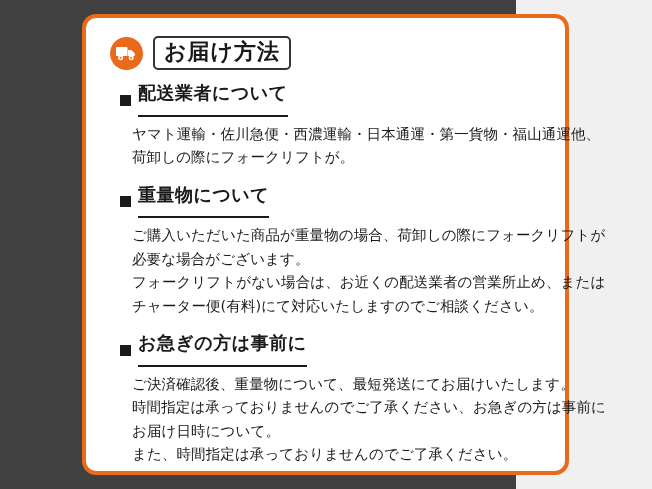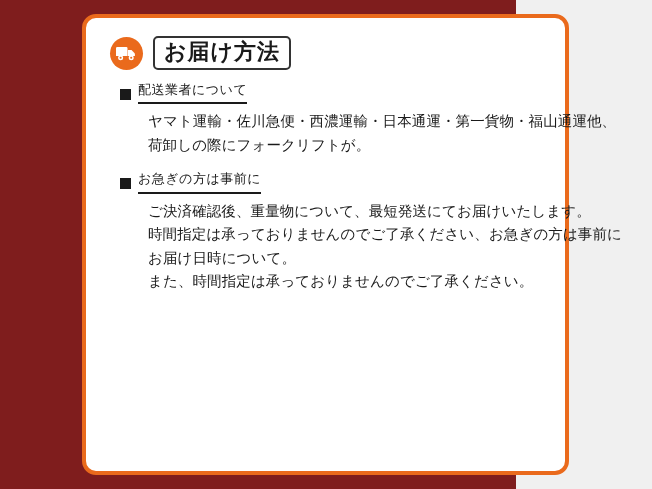--- a/index.html
+++ b/index.html
@@ -10,21 +10,21 @@
     width: 652px;
     height: 489px;
     background: #f0f0f0;
     font-family: "DejaVu Sans", sans-serif;
     overflow: hidden;
   }
   .page {
     position: relative;
     width: 516px;
     height: 489px;
-    background: #7f1d1d;
+    background: #404040;
   }
   .card {
     position: absolute;
     left: 82px;
     top: 14px;
     width: 487px;
     height: 461px;
     background: #ffffff;
     border: 4px solid #ea6a1c;
     border-radius: 14px;
@@ -78,31 +78,31 @@
     margin: 0 0 6px 12px;
   }
   .sec-marker {
     width: 11px;
     height: 11px;
     background: #1a1a1a;
     flex: 0 0 auto;
     margin-top: 2px;
   }
   .sec-title {
-    font-size: 13px;
-    font-weight: normal;
+    font-size: 18px;
+    font-weight: bold;
     color: #1a1a1a;
     border-bottom: 2px solid #1a1a1a;
-    padding-bottom: 4px;
+    padding-bottom: 10px;
     line-height: 1.25;
     letter-spacing: 0.5px;
     white-space: nowrap;
   }
   .sec-body {
-    margin-left: 40px;
+    margin-left: 24px;
     margin-right: 6px;
   }
   .line {
     font-size: 14.5px;
     color: #1a1a1a;
     line-height: 1.62;
     letter-spacing: 0.1px;
     white-space: nowrap;
   }
 </style>
@@ -133,20 +133,32 @@
         <div class="sec-head">
           <span class="sec-marker"></span>
           <span class="sec-title">配送業者について</span>
         </div>
         <div class="sec-body">
           <div class="line">ヤマト運輸・佐川急便・西濃運輸・日本通運・第一貨物・福山通運他、</div>
           <div class="line">荷卸しの際にフォークリフトが。</div>
         </div>
       </div>
 
+      <div class="section">
+        <div class="sec-head">
+          <span class="sec-marker"></span>
+          <span class="sec-title">重量物について</span>
+        </div>
+        <div class="sec-body">
+          <div class="line">ご購入いただいた商品が重量物の場合、荷卸しの際にフォークリフトが</div>
+          <div class="line">必要な場合がございます。</div>
+          <div class="line">フォークリフトがない場合は、お近くの配送業者の営業所止め、または</div>
+          <div class="line">チャーター便(有料)にて対応いたしますのでご相談ください。</div>
+        </div>
+      </div>
 
       <div class="section">
         <div class="sec-head">
           <span class="sec-marker"></span>
           <span class="sec-title">お急ぎの方は事前に</span>
         </div>
         <div class="sec-body">
           <div class="line">ご決済確認後、重量物について、最短発送にてお届けいたします。</div>
           <div class="line">時間指定は承っておりませんのでご了承ください、お急ぎの方は事前に</div>
           <div class="line">お届け日時について。</div>

